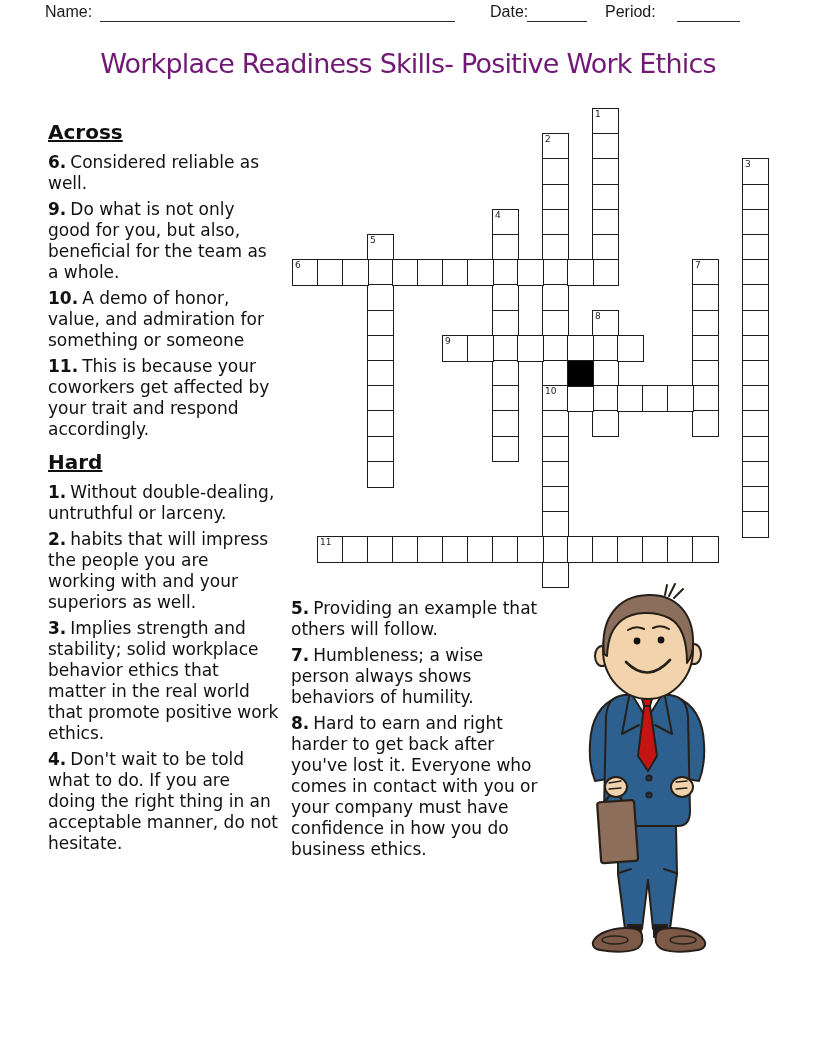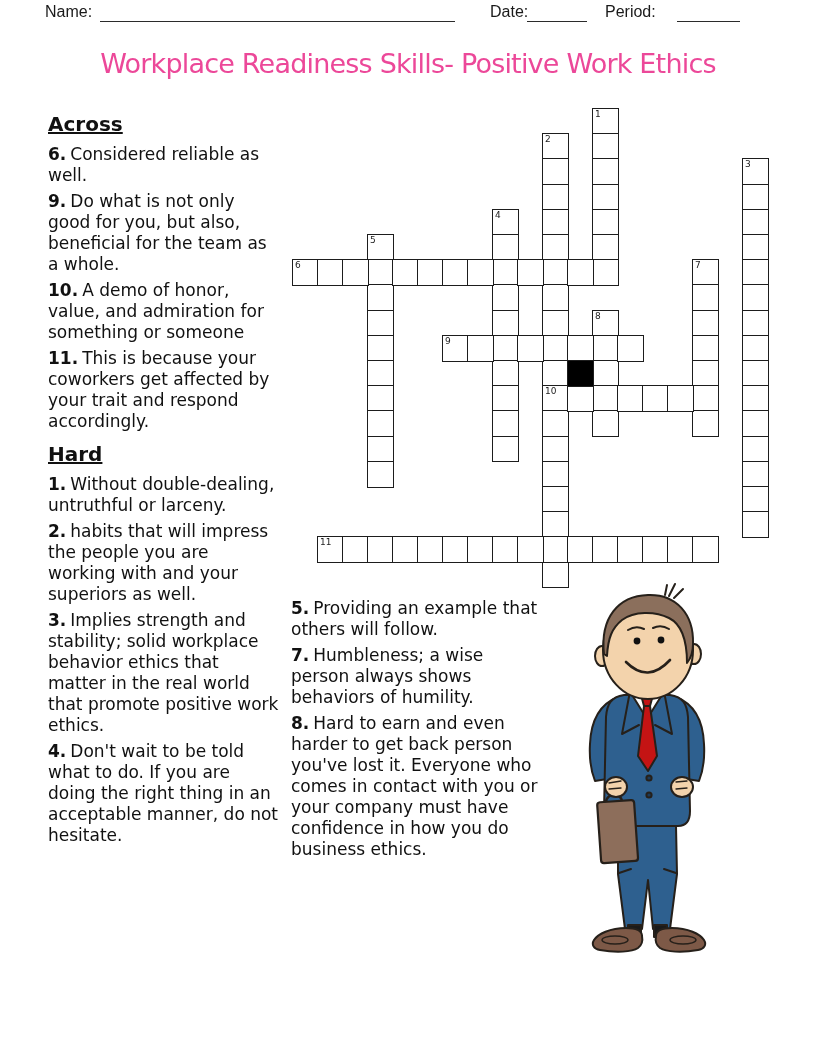--- a/index.html
+++ b/index.html
@@ -4,25 +4,25 @@
 <style>
   html,body{margin:0;padding:0;background:#ffffff;}
   body{position:relative;width:816px;height:1056px;font-family:"DejaVu Sans",sans-serif;color:#111;overflow:hidden;}
 
   
   .hdr-label{position:absolute;top:3px;font-family:"Liberation Sans",sans-serif;font-size:16px;color:#1a1a1a;}
   .fill-line{position:absolute;top:21px;height:0;border-bottom:1.6px solid #2b2b2b;}
 
   
   .title{position:absolute;top:48px;left:0;width:816px;text-align:center;
-         font-size:27px;letter-spacing:-0.8px;font-weight:500;color:#ec4899;}
+         font-size:27px;letter-spacing:-0.8px;font-weight:500;color:#701a75;}
 
   
   .clues{position:absolute;font-size:17px;line-height:21px;color:#111;}
-  .clues h2{font-size:20px;line-height:25px;margin:0 0 7px 0;text-decoration:underline;font-weight:bold;}
+  .clues h2{font-size:20px;line-height:25px;margin:8px 0 7px 0;text-decoration:underline;font-weight:bold;}
   .clues .down-h{margin-top:10px;}
   .clues p{margin:0 0 5px 0;}
   .clues p b{font-weight:bold;margin-right:4px;}
   #clues-left{left:48px;top:112px;width:233px;}
   #clues-mid{left:291px;top:598px;width:248px;}
 
   
   #grid{position:absolute;left:292px;top:108px;width:478px;height:482px;}
   .cell{position:absolute;width:26.7px;height:26.9px;box-sizing:border-box;
         border:1.7px solid #1d1d1d;background:#fff;}
@@ -186,21 +186,21 @@
   <h2 class="down-h">Hard</h2>
   <p><b>1.</b><span>Without double-dealing, untruthful or larceny.</span></p>
   <p><b>2.</b><span>habits that will impress the people you are working with and your superiors as well.</span></p>
   <p><b>3.</b><span>Implies strength and stability; solid workplace behavior ethics that matter in the real world that promote positive work ethics.</span></p>
   <p><b>4.</b><span>Don't wait to be told what to do. If you are doing the right thing in an acceptable manner, do not hesitate.</span></p>
 </div>
 
 <div id="clues-mid" class="clues">
   <p><b>5.</b><span>Providing an example that others will follow.</span></p>
   <p><b>7.</b><span>Humbleness; a wise person always shows behaviors of humility.</span></p>
-  <p><b>8.</b><span>Hard to earn and even harder to get back person you've lost it. Everyone who comes in contact with you or your company must have confidence in how you do business ethics.</span></p>
+  <p><b>8.</b><span>Hard to earn and right harder to get back after you've lost it. Everyone who comes in contact with you or your company must have confidence in how you do business ethics.</span></p>
 </div>
 
 <svg id="man" viewBox="0 0 150 378">
   <g stroke="#26201a" stroke-width="2" stroke-linejoin="round" stroke-linecap="round">
 
     <path d="M44,117 C26,124 17,140 16,164 C15,181 17,191 21,201 L45,197 C39,177 38,156 40,140 C41,131 43,123 50,119 Z" fill="#2e608f"></path>
     <path d="M102,117 C120,124 129,140 130,164 C131,181 129,191 125,201 L101,197 C107,177 108,156 106,140 C105,131 103,123 96,119 Z" fill="#2e608f"></path>
 
     <path d="M50,115 L96,115 C109,117 113,124 114,137 L116,231 C116,241 112,246 104,246 L42,246 C34,246 30,241 30,231 L32,137 C33,124 37,117 50,115 Z" fill="#2e608f"></path>
 

